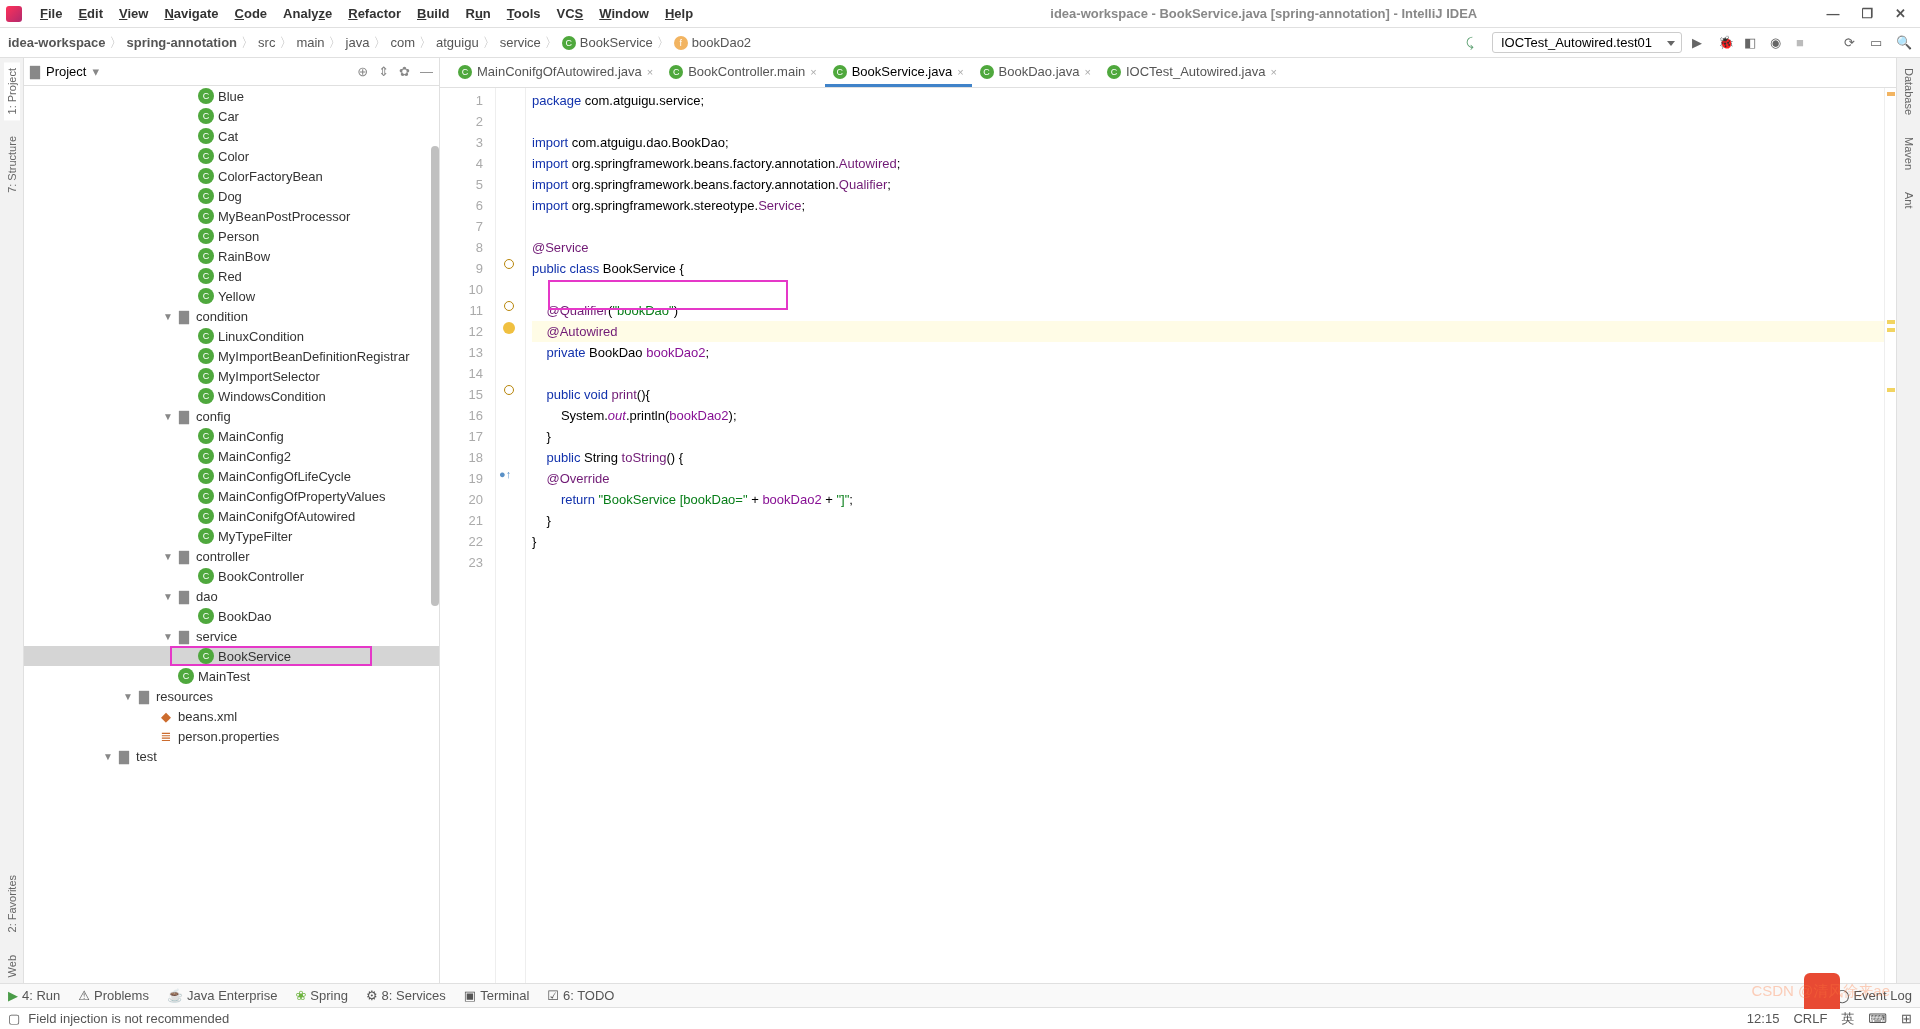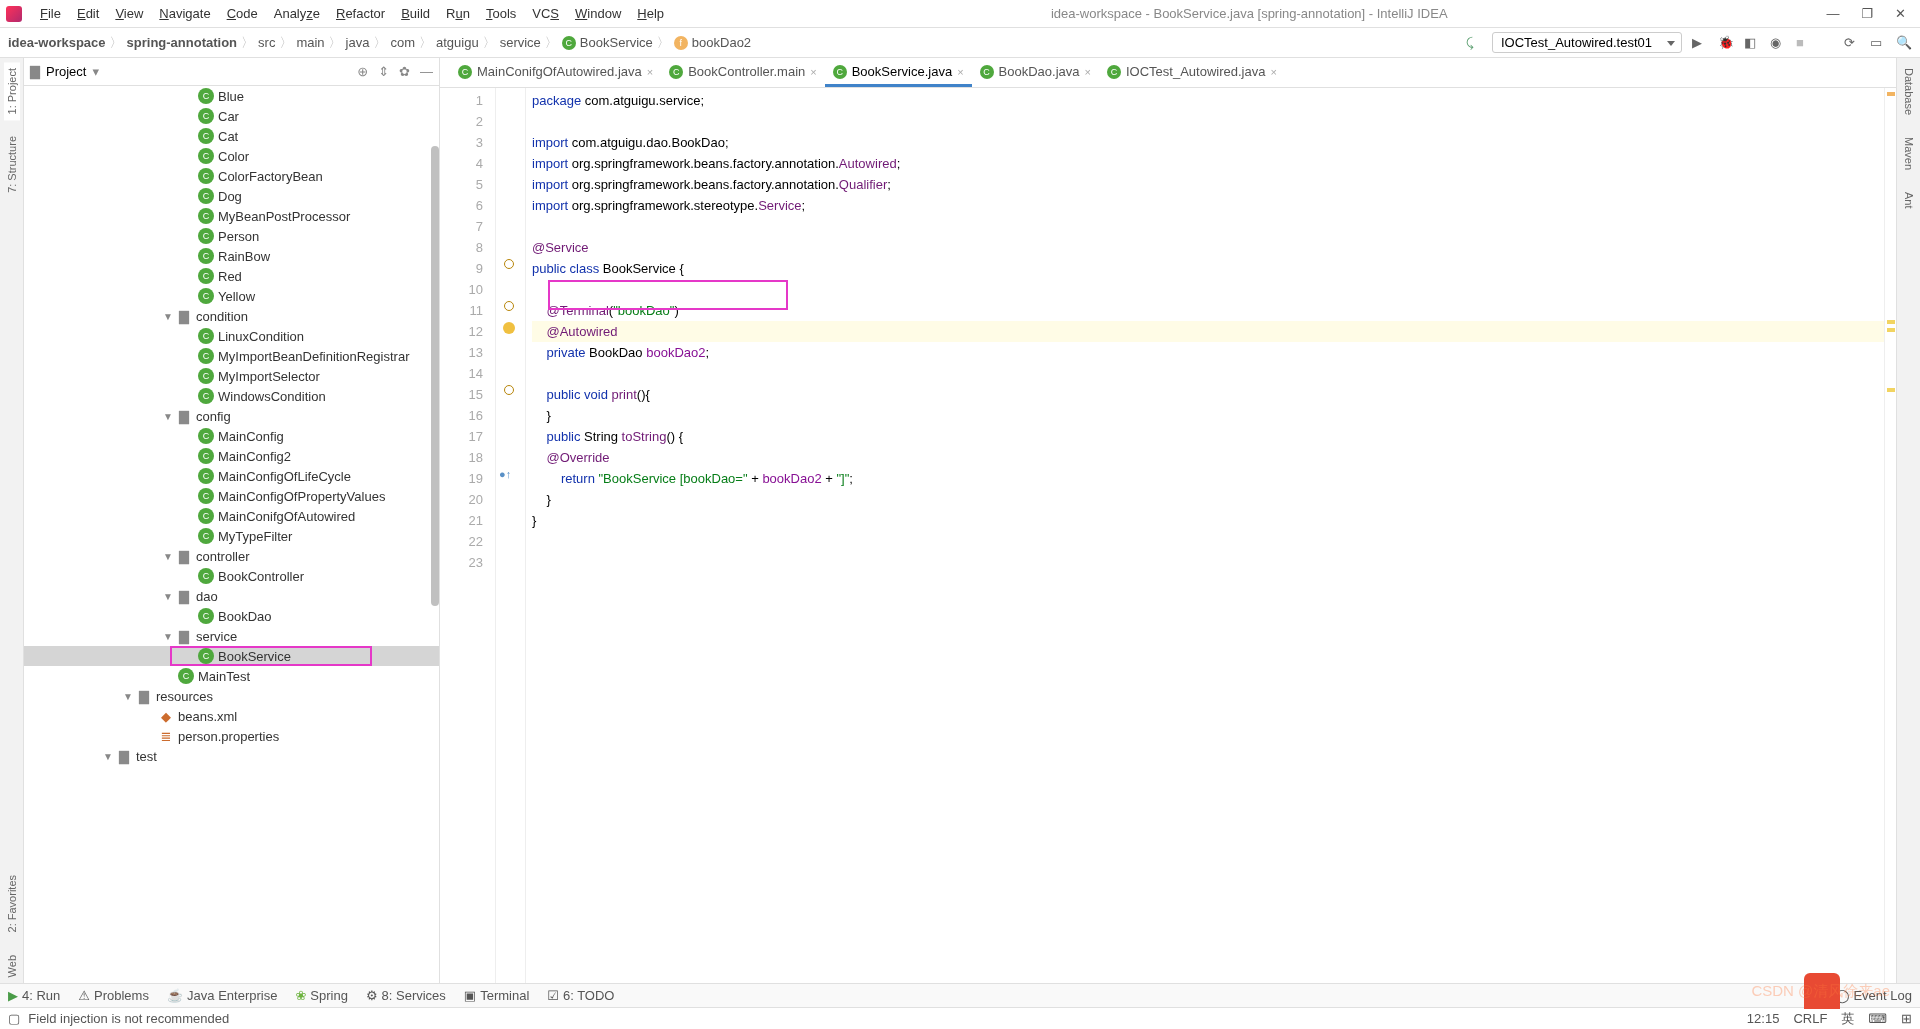--- a/index.html
+++ b/index.html
@@ -1,17 +1,17 @@
 <!DOCTYPE html>
 <html><head>
 <meta charset="utf-8">
 <style>
 *{box-sizing:border-box;margin:0;padding:0;font-family:"Segoe UI",Arial,sans-serif;font-size:13px;}
 body{background:#fff;overflow:hidden;width:1920px;height:1029px;position:relative;}
-.titlebar{height:28px;background:#fff;border-bottom:1px solid #e0e0e0;display:flex;align-items:center;padding:0 6px;}
+.titlebar{height:28px;background:#fff;border-bottom:1px solid #e0e0e0;display:flex;align-items:center;padding:0 6px;font-weight:bold;}
 .titlebar .app-icon{width:16px;height:16px;background:linear-gradient(135deg,#fe3159,#b2296d);border-radius:3px;margin-right:10px;}
 .menu-item{padding:0 8px;color:#333;cursor:default;}
 .menu-item u{text-decoration:underline;}
 .title-text{flex:1;text-align:center;color:#888;}
 .win-ctrl{display:flex;gap:22px;margin-right:8px;color:#555;}
 .toolbar-row{height:30px;border-bottom:1px solid #e0e0e0;display:flex;align-items:center;padding:0 8px;}
 .breadcrumb{display:flex;align-items:center;gap:4px;color:#555;}
 .bc-sep{color:#bbb;}
 .bc-ico{width:14px;height:14px;display:inline-flex;align-items:center;justify-content:center;border-radius:50%;font-size:9px;}
 .bc-ico.c{background:#4fa83d;color:#fff;}
@@ -374,25 +374,26 @@
         <div class="code-line"><span class="kw">package</span><span> com.atguigu.service;</span></div>
         <div class="code-line"></div>
         <div class="code-line"><span class="kw">import</span><span> com.atguigu.dao.BookDao;</span></div>
         <div class="code-line"><span class="kw">import</span><span> org.springframework.beans.factory.annotation.</span><span class="ann">Autowired</span><span>;</span></div>
         <div class="code-line"><span class="kw">import</span><span> org.springframework.beans.factory.annotation.</span><span class="ann">Qualifier</span><span>;</span></div>
         <div class="code-line"><span class="kw">import</span><span> org.springframework.stereotype.</span><span class="ann">Service</span><span>;</span></div>
         <div class="code-line"></div>
         <div class="code-line"><span class="ann">@Service</span></div>
         <div class="code-line"><span class="kw">public class </span><span>BookService {</span></div>
         <div class="code-line"></div>
-        <div class="code-line">    <span class="ann">@Terminal</span><span>(</span><span class="str">"bookDao"</span><span>)</span></div>
+        <div class="code-line">    <span class="ann">@Qualifier</span><span>(</span><span class="str">"bookDao"</span><span>)</span></div>
         <div class="code-line hl">    <span class="ann">@Autowired</span></div>
         <div class="code-line">    <span class="kw">private </span><span>BookDao </span><span class="fld">bookDao2</span><span>;</span></div>
         <div class="code-line"></div>
         <div class="code-line">    <span class="kw">public void </span><span class="ann">print</span><span>(){</span></div>
+        <div class="code-line"><span>        System.</span><span class="stat">out</span><span>.println(</span><span class="fld">bookDao2</span><span>);</span></div>
         <div class="code-line"><span>    }</span></div>
         <div class="code-line">    <span class="kw">public </span><span>String </span><span class="ann">toString</span><span>() {</span></div>
         <div class="code-line">    <span class="ann">@Override</span></div>
         <div class="code-line">        <span class="kw">return </span><span class="str">"BookService [bookDao="</span><span> + </span><span class="fld">bookDao2</span><span> + </span><span class="str">"]"</span><span>;</span></div>
         <div class="code-line"><span>    }</span></div>
         <div class="code-line"><span>}</span></div>
         <div class="code-highlight" style="left:22px;top:192px;width:240px;height:30px;"></div>
       </div>
       <div class="err-stripe">
         <div class="err-mark" style="top:4px;background:#f2b461;"></div>

